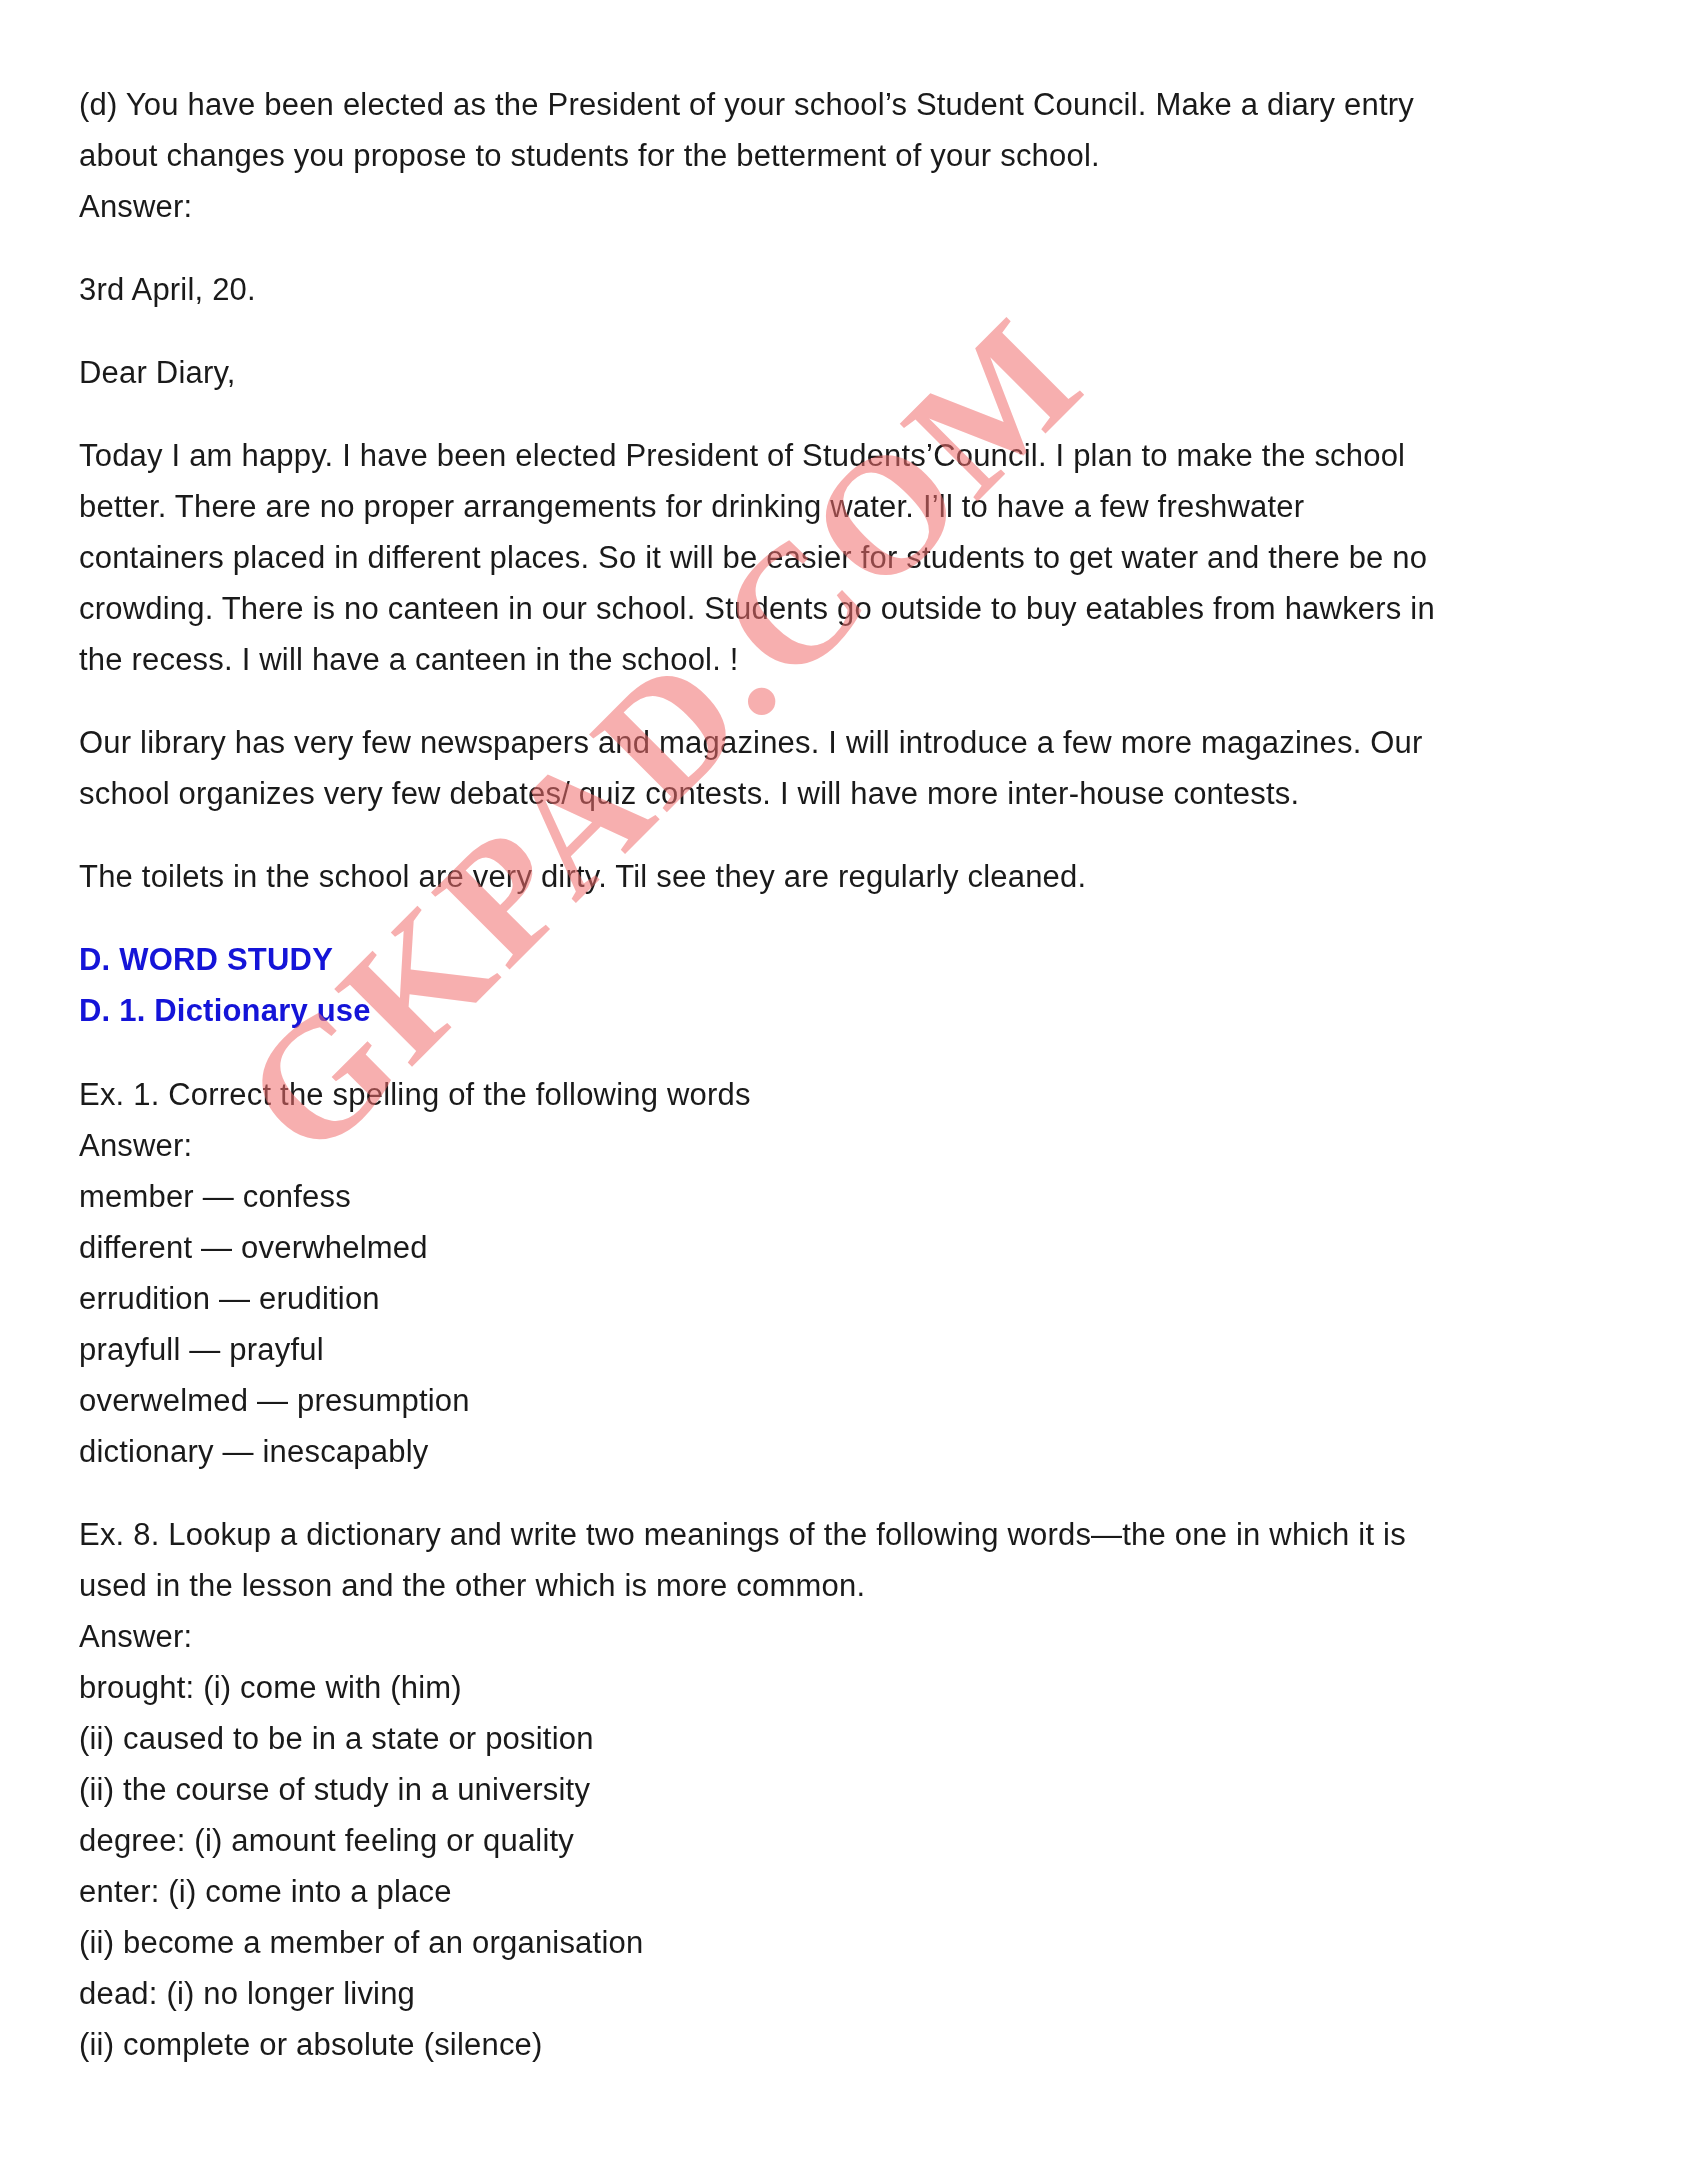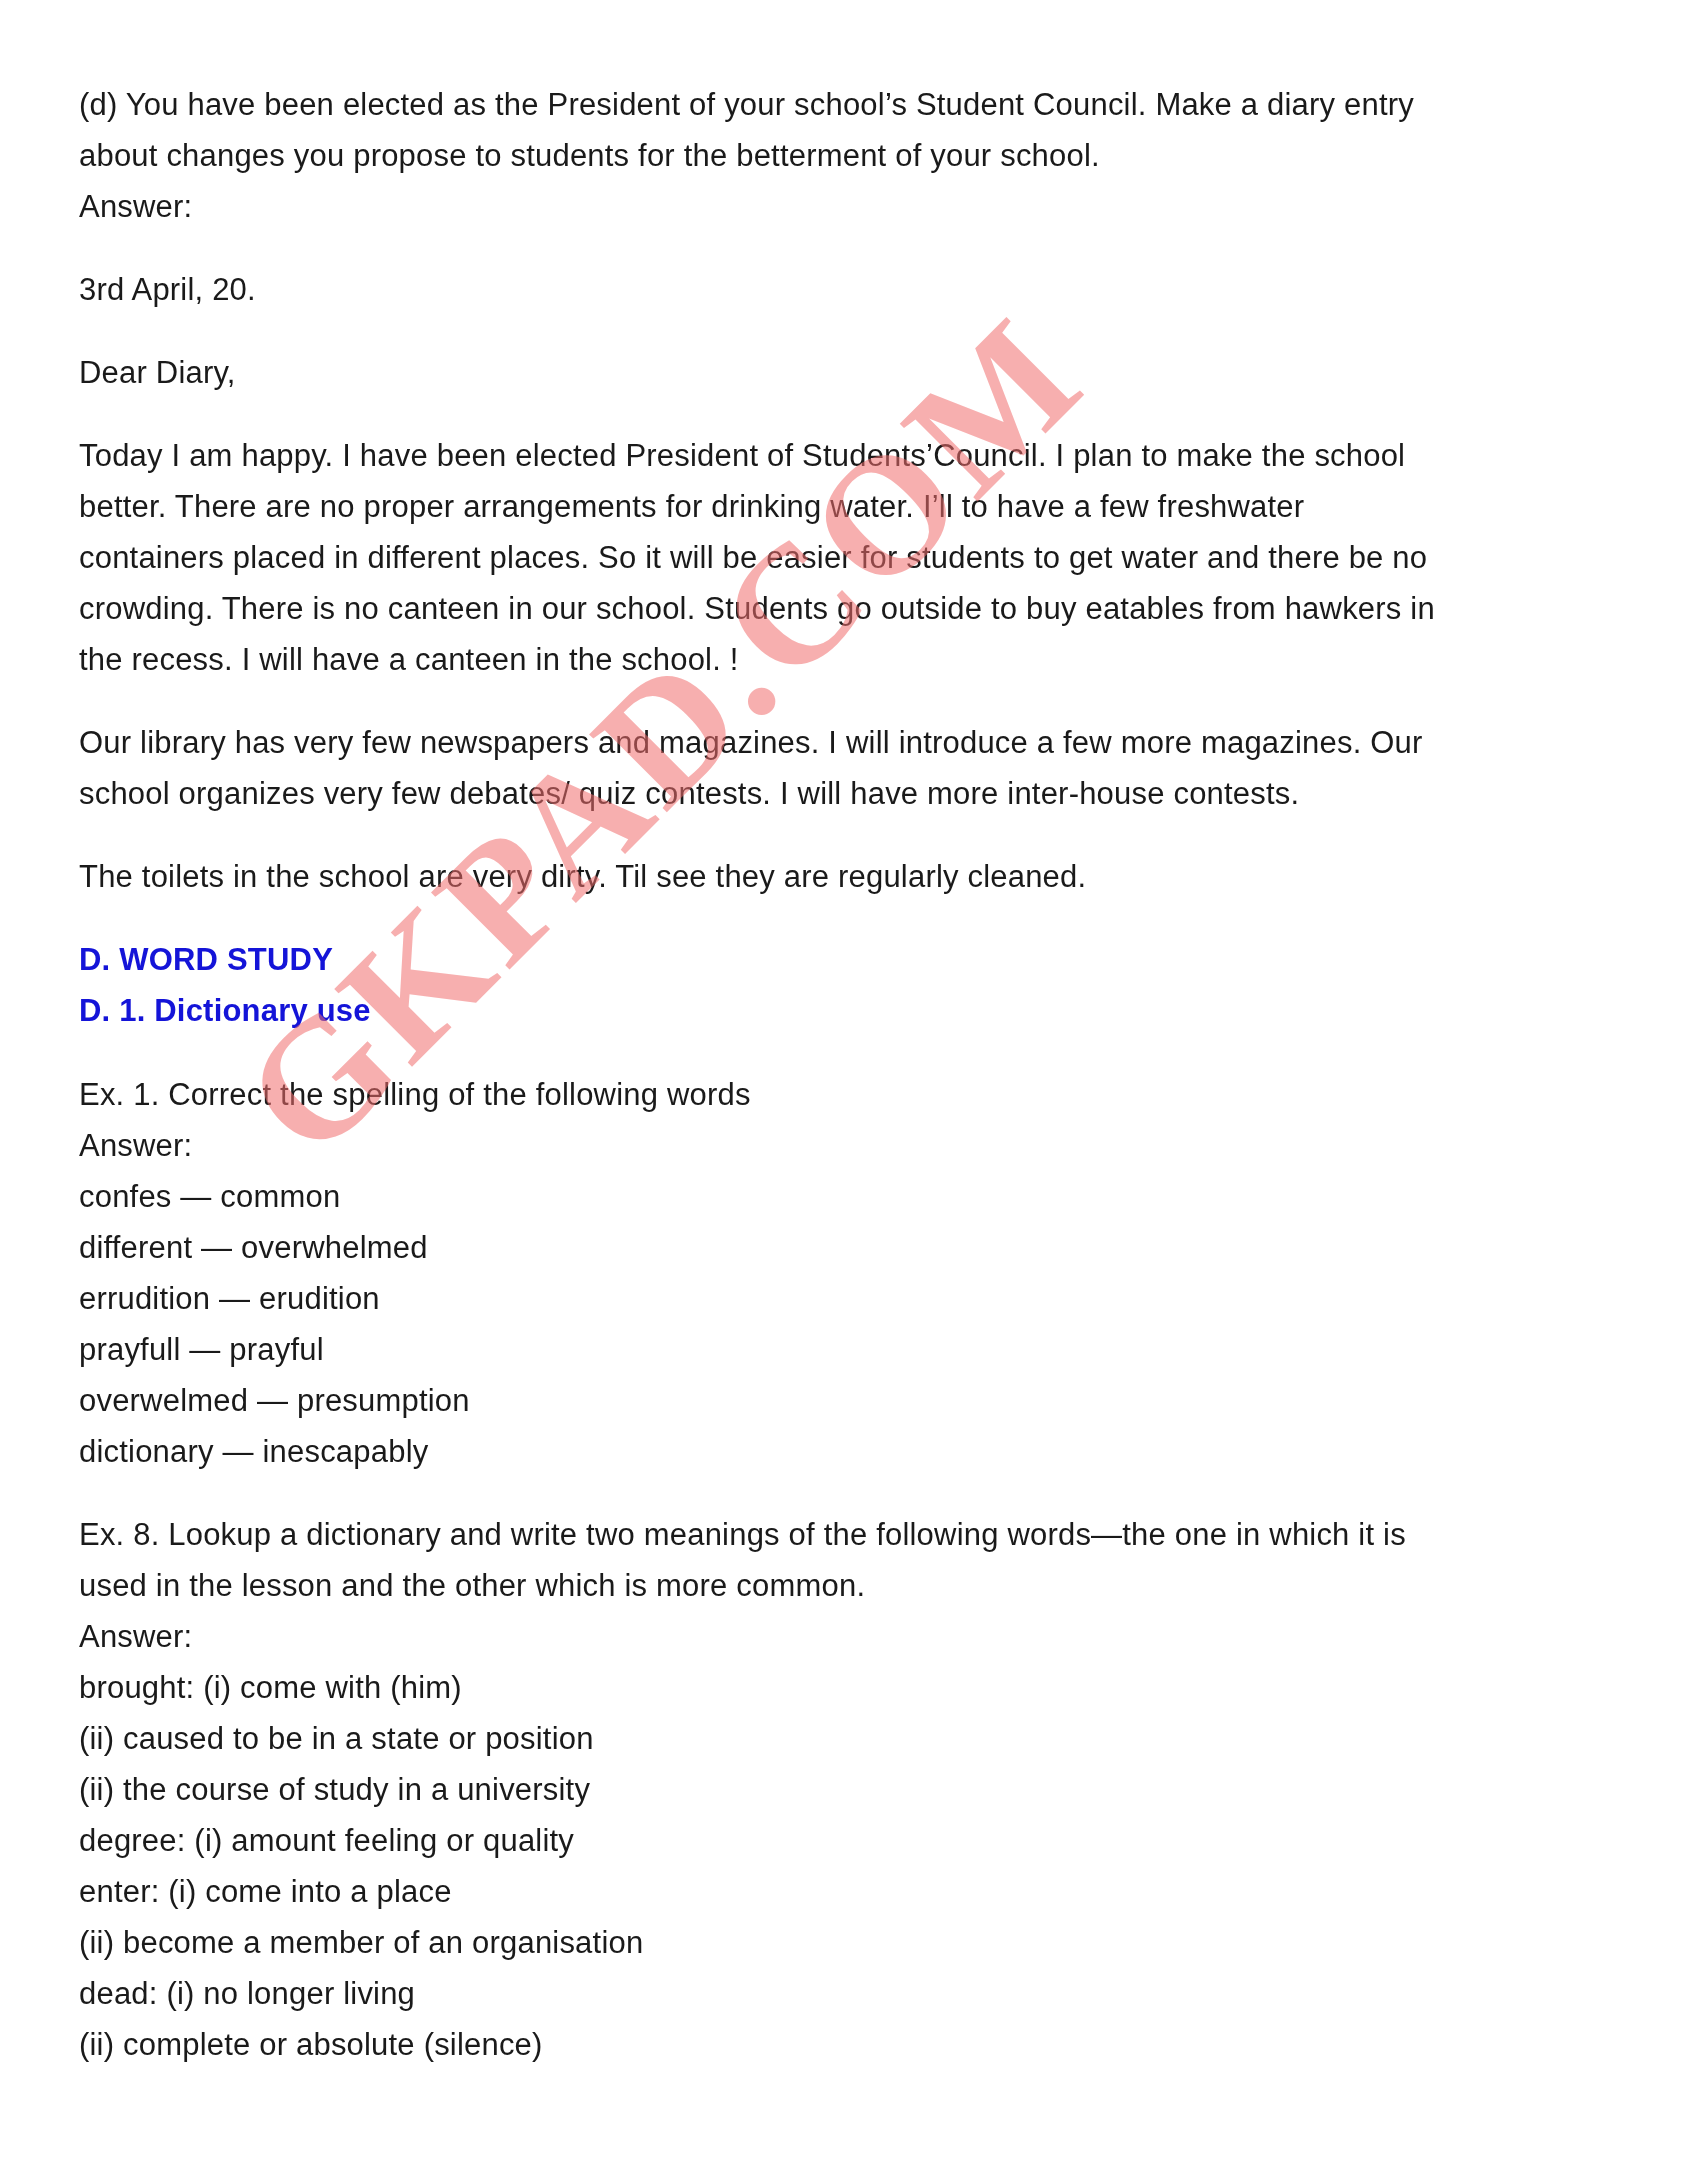--- a/index.html
+++ b/index.html
@@ -86,21 +86,21 @@
   </div>
 
   <div class="heading-block">
     <span class="line heading">D. WORD STUDY</span>
     <span class="line heading">D. 1. Dictionary use</span>
   </div>
 
   <div class="para">
     <span class="line">Ex. 1. Correct the spelling of the following words</span>
     <span class="line">Answer:</span>
-    <span class="line">confes — common</span>
+    <span class="line">member — confess</span>
     <span class="line">different — overwhelmed</span>
     <span class="line">errudition — erudition</span>
     <span class="line">prayfull — prayful</span>
     <span class="line">overwelmed — presumption</span>
     <span class="line">dictionary — inescapably</span>
   </div>
 
   <div class="para">
     <span class="line">Ex. 8. Lookup a dictionary and write two meanings of the following words—the one in which it is</span>
     <span class="line">used in the lesson and the other which is more common.</span>

